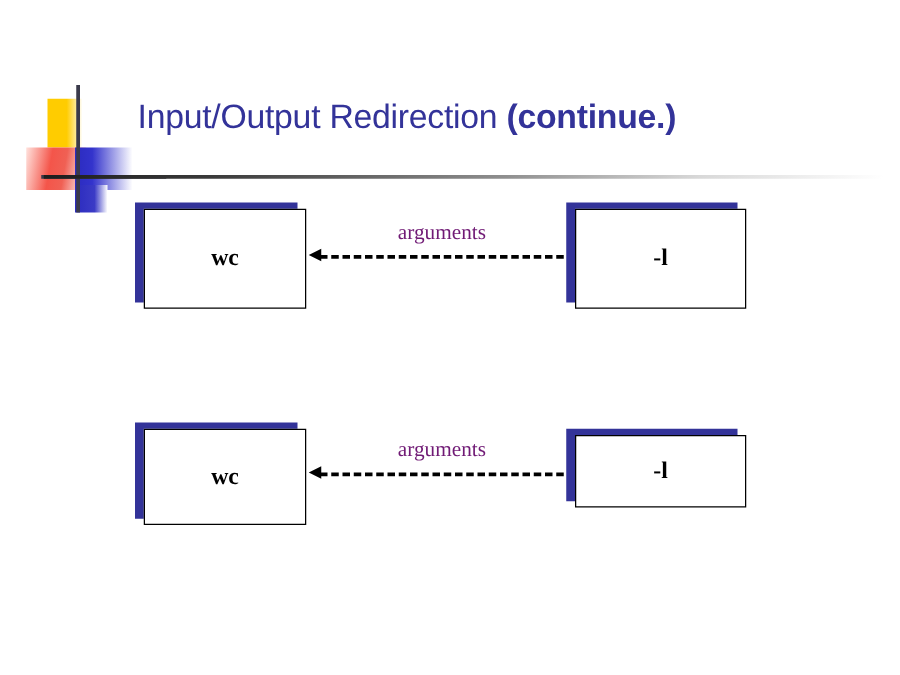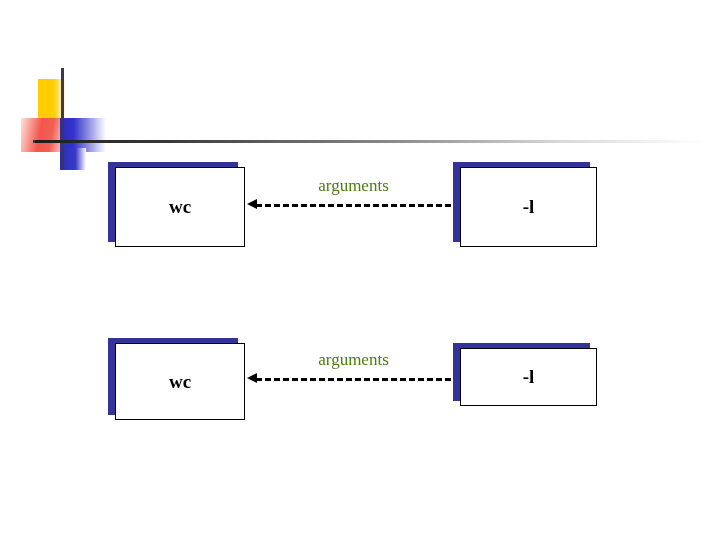--- a/index.html
+++ b/index.html
@@ -121,38 +121,39 @@
     border-right: 10px solid #000000;
   }
   .connector .label {
     position: absolute;
     top: -20px;
     left: 0;
     width: 100%;
     text-align: center;
     font-family: "Liberation Serif", serif;
     font-size: 17px;
-    color: #4d7c0f;
+    color: #701a75;
     white-space: nowrap;
   }
 </style>
 </head>
 <body>
 
 <div id="slide">
 
   <div class="logo-wrap">
     <div class="sq-yellow"></div>
     <div class="sq-red-inner"></div>
     <div class="sq-blue"></div>
     <div class="sq-blue-low"></div>
     <div class="cross-v"></div>
     <div class="cross-h"></div>
   </div>
 
+  <div class="slide-title"><span>Input/Output Redirection </span><span class="bold">(continue.)</span></div>
 
   <div class="rule"></div>
 
   <div class="node" style="left:115px; top:167px; width:130px; height:80px;">
     <div class="shadow"></div>
     <div class="face">
       <div class="cell">wc</div>
     </div>
   </div>
 

